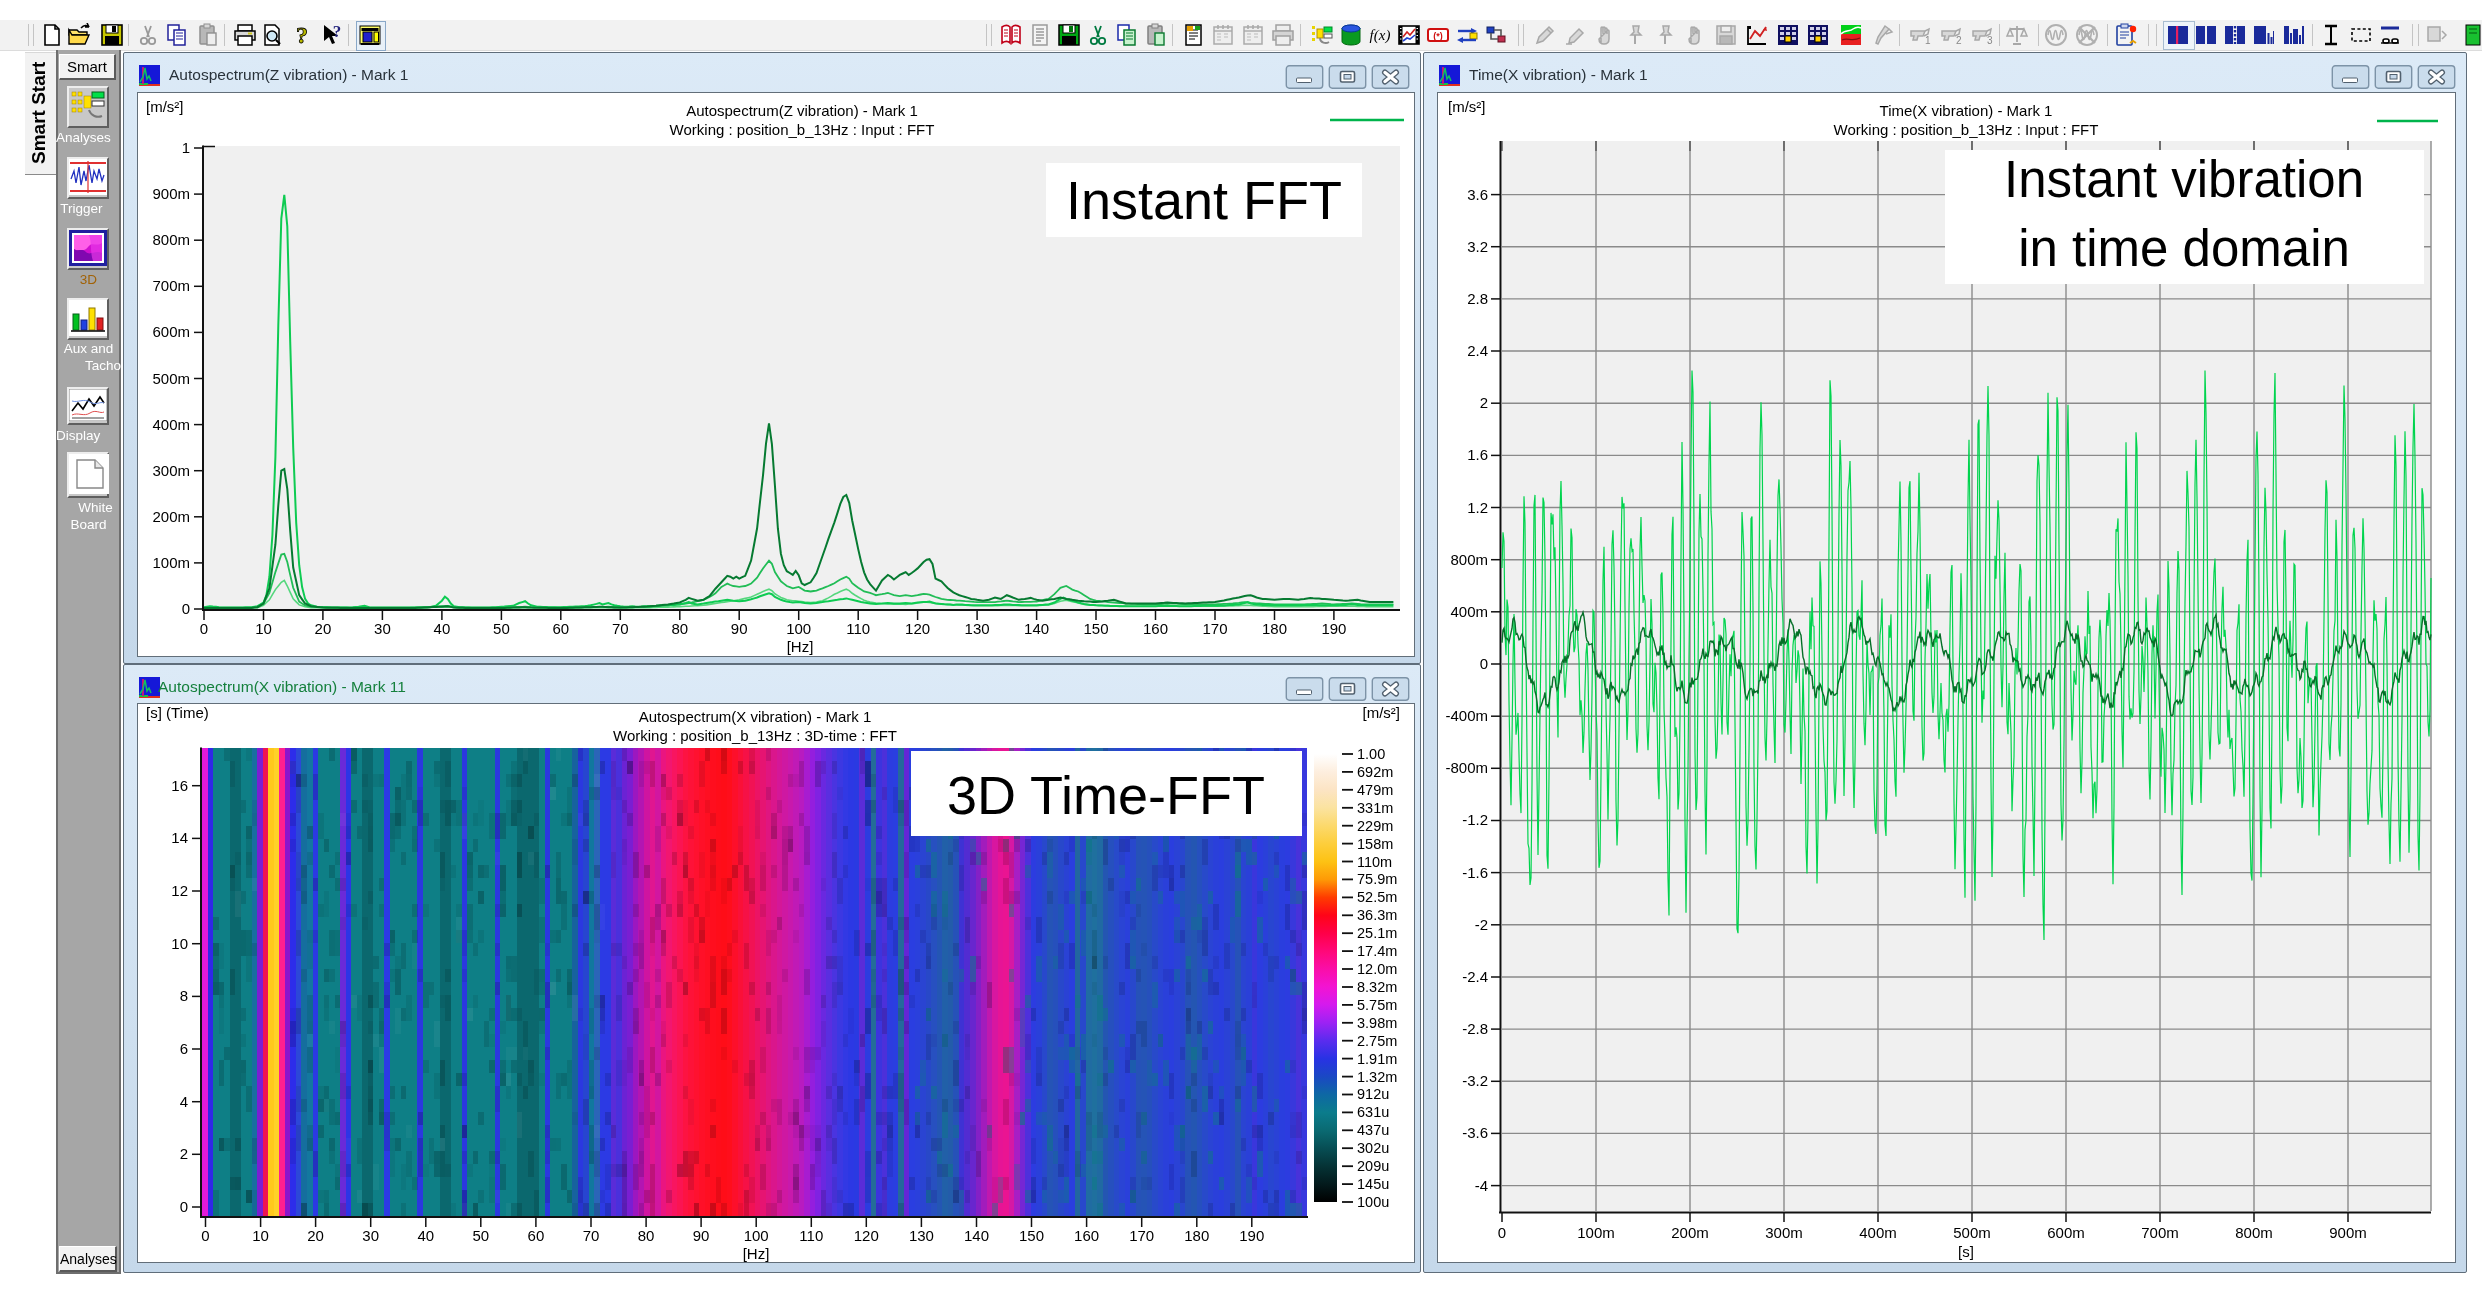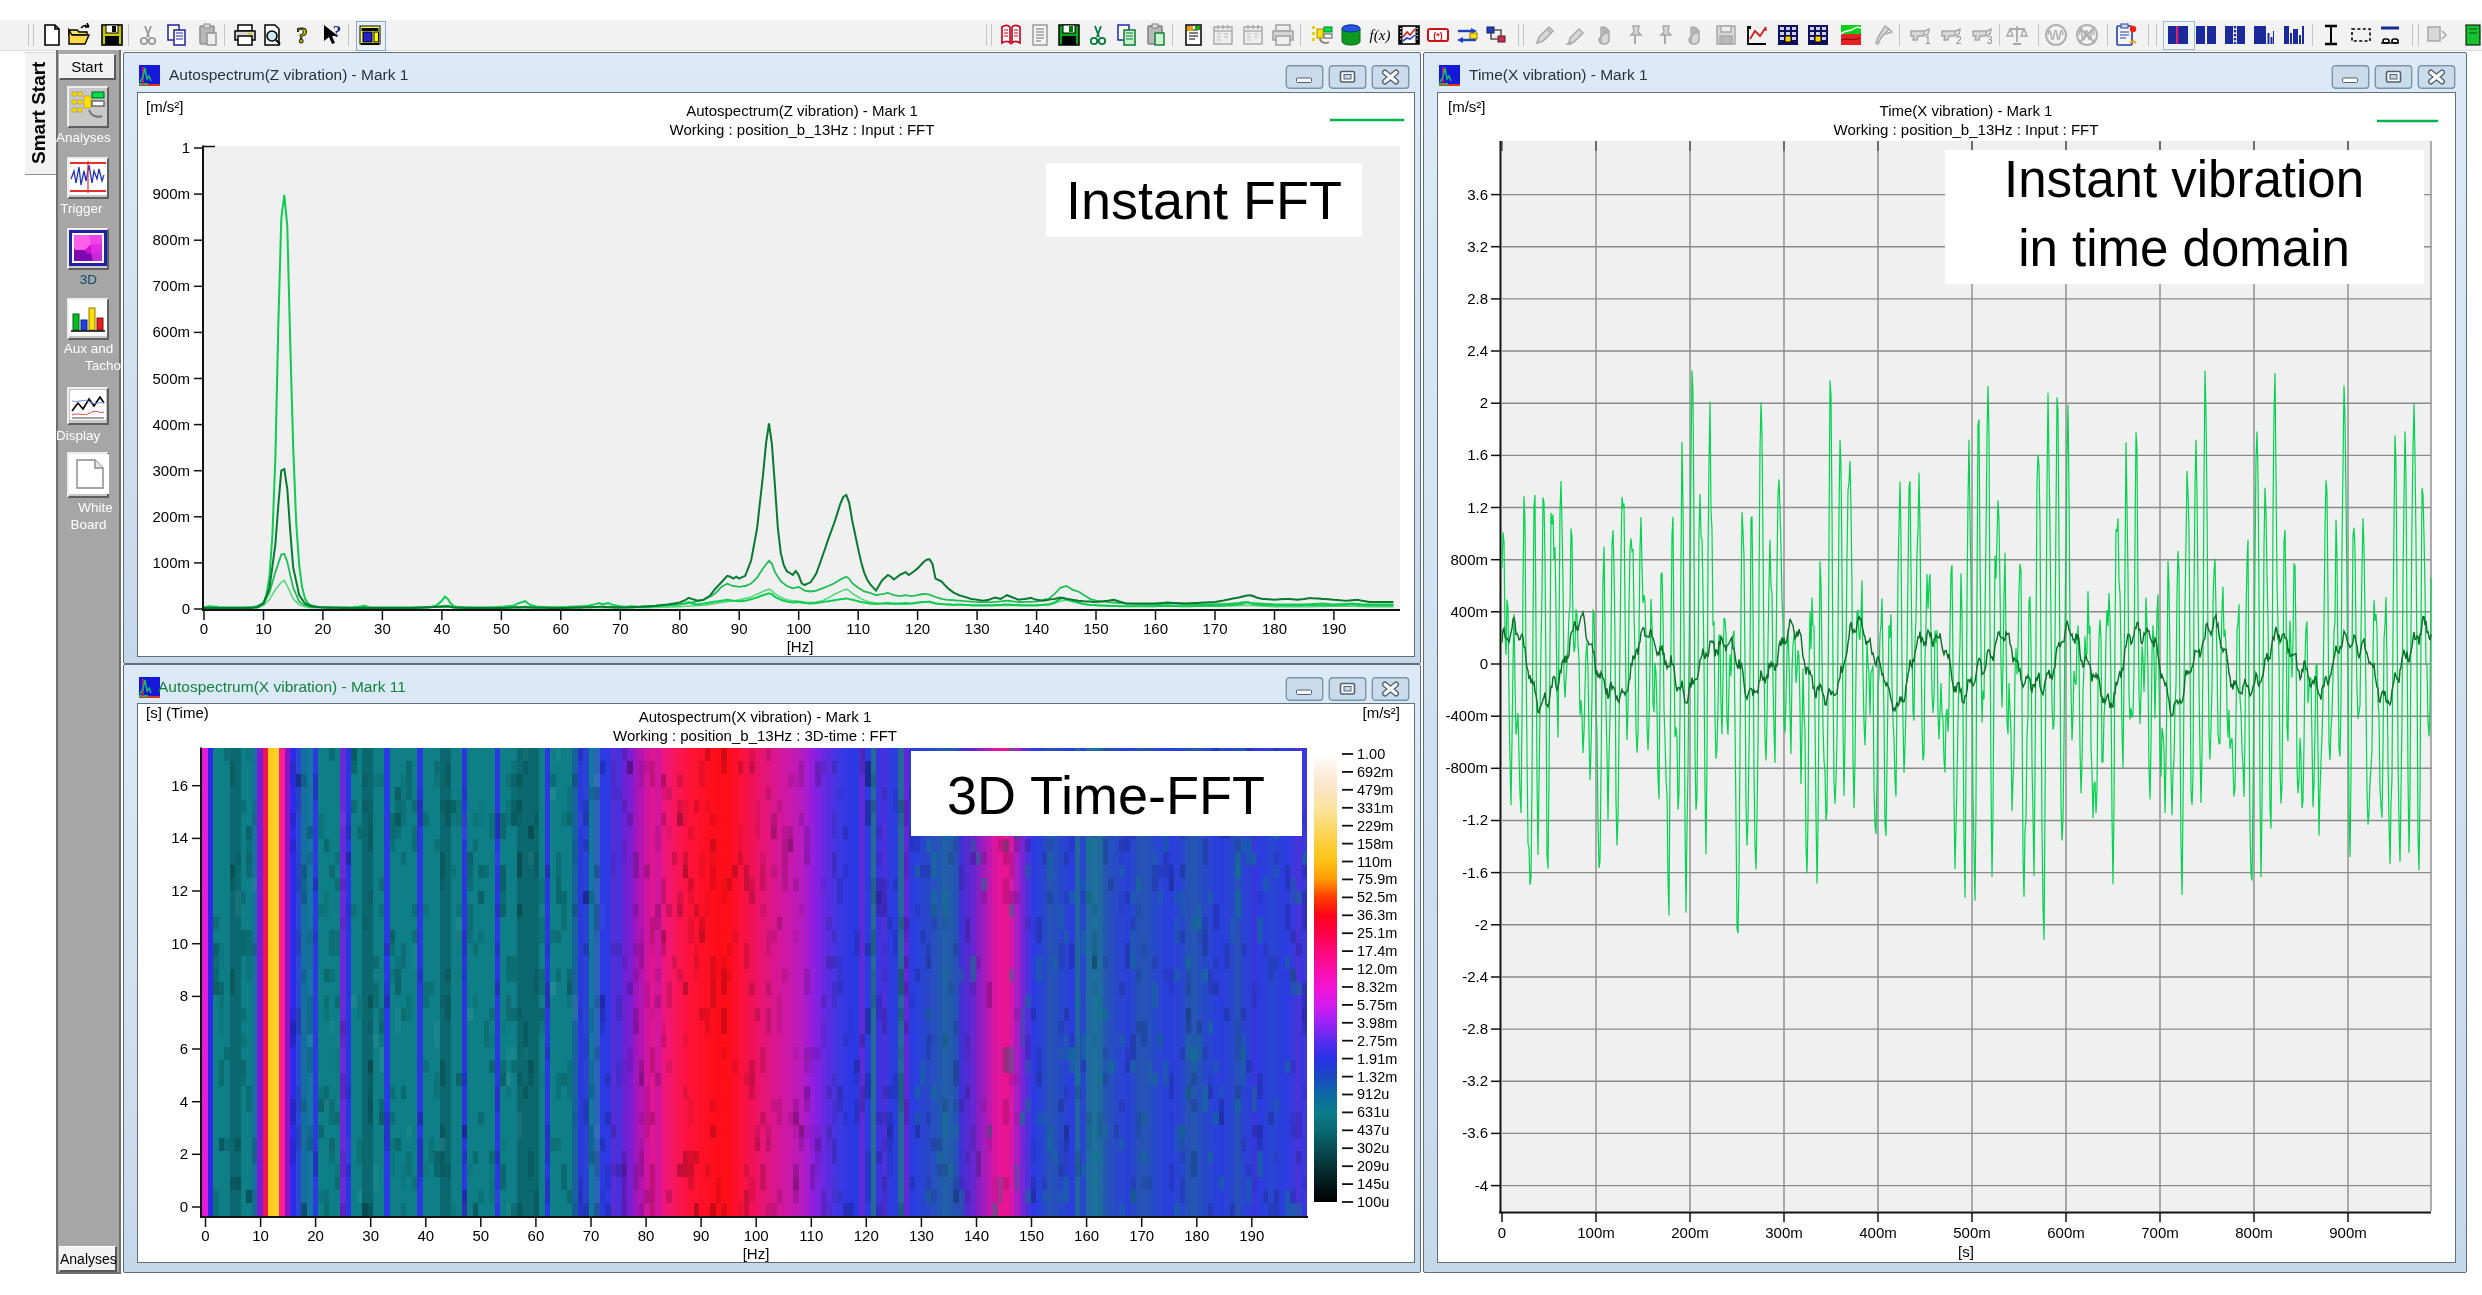--- a/index.html
+++ b/index.html
@@ -359,21 +359,21 @@
   </svg>
 <svg style="position:absolute;left:2462px;top:23px" width="24" height="24" viewBox="0 0 24 24">
     <rect x="4" y="2" width="14" height="20" fill="#18c030" stroke="#000"></rect>
     <path d="M7 6h8M7 10h8" stroke="#045a10"></path>
   </svg>
 <div style="position:absolute;left:25px;top:52px;width:31px;height:121px;background:#f2f2f2;border-right:1px solid #8a8a8a;border-bottom:1px solid #8a8a8a;border-top:1px solid #d8d8d8"></div>
 <div style="position:absolute;left:24px;top:52px;width:32px;height:122px;overflow:visible">
     <span style="position:absolute;left:4px;top:112px;transform:rotate(-90deg);transform-origin:0 0;font-size:19px;font-weight:bold;color:#000;white-space:nowrap">Smart Start</span>
   </div>
 <div style="position:absolute;left:56px;top:50px;width:65px;height:1224px;background:#a6a6a6;border-left:2px solid #6e6e6e;border-right:2px solid #6e6e6e;border-bottom:2px solid #6e6e6e;box-sizing:border-box"></div>
-<div style="position:absolute;left:59px;top:54px;width:57px;height:26px;background:#f2f2f2;border:1px solid #fff;border-right:2px solid #5a5a5a;border-bottom:2px solid #5a5a5a;box-sizing:border-box;font-size:15px;color:#000;text-align:center;line-height:24px">Start</div>
+<div style="position:absolute;left:59px;top:54px;width:57px;height:26px;background:#f2f2f2;border:1px solid #fff;border-right:2px solid #5a5a5a;border-bottom:2px solid #5a5a5a;box-sizing:border-box;font-size:15px;color:#000;text-align:center;line-height:24px">Smart</div>
 <div style="position:absolute;left:67px;top:86px;width:42px;height:42px;background:#c8c8c8;border-top:2px solid #ededed;border-left:2px solid #ededed;border-right:2px solid #5f5f5f;border-bottom:2px solid #5f5f5f;box-sizing:border-box"><svg width="38" height="36" viewBox="0 0 38 36">
       <g fill="#ffe000" stroke="#a08000" stroke-width="0.5">
         <rect x="3" y="4" width="4" height="4"></rect>
         <rect x="9" y="4" width="4" height="4"></rect>
         <rect x="3" y="12" width="4" height="4"></rect>
         <rect x="9" y="12" width="4" height="4"></rect>
         <rect x="3" y="20" width="4" height="4"></rect>
         <rect x="9" y="20" width="4" height="4"></rect>
         <rect x="15" y="8" width="7" height="12"></rect>
       </g>
@@ -390,21 +390,21 @@
     </svg></div>
 <div style="position:absolute;left:56px;top:201px;width:51px;text-align:center;font-size:13.5px;color:#fff">Trigger</div>
 <div style="position:absolute;left:67px;top:228px;width:42px;height:42px;background:#c8c8c8;border-top:2px solid #ededed;border-left:2px solid #ededed;border-right:2px solid #5f5f5f;border-bottom:2px solid #5f5f5f;box-sizing:border-box"><svg width="38" height="36" viewBox="0 0 38 36">
       <rect x="0" y="0" width="38" height="36" fill="#2020a0"></rect>
       <rect x="3" y="3" width="32" height="30" fill="#fff"></rect>
       <rect x="5" y="5" width="28" height="26" fill="#d010d0"></rect>
       <path d="M5 5h28v8c-6 4-10-2-14 4s-9 1-14 4z" fill="#ff60e8"></path>
       <path d="M5 31h28v-8c-7-3-12 3-16-1s-8 0-12-3z" fill="#8008b0"></path>
       <path d="M20 5c3 8 1 18 4 26h9V5z" fill="#e838e8" opacity="0.7"></path>
     </svg></div>
-<div style="position:absolute;left:56px;top:272px;width:65px;text-align:center;font-size:13.5px;color:#0c4a6e">3D</div>
+<div style="position:absolute;left:56px;top:272px;width:65px;text-align:center;font-size:13.5px;color:#a16207">3D</div>
 <div style="position:absolute;left:67px;top:298px;width:42px;height:42px;background:#c8c8c8;border-top:2px solid #ededed;border-left:2px solid #ededed;border-right:2px solid #5f5f5f;border-bottom:2px solid #5f5f5f;box-sizing:border-box"><svg width="38" height="36" viewBox="0 0 38 36">
       <rect x="0" y="0" width="38" height="36" fill="#fff"></rect>
       <rect x="4" y="14" width="6" height="16" fill="#00c020" stroke="#046018"></rect>
       <rect x="12" y="20" width="6" height="10" fill="#2040e0" stroke="#102080"></rect>
       <rect x="20" y="8" width="6" height="22" fill="#ffe000" stroke="#907800"></rect>
       <rect x="28" y="18" width="6" height="12" fill="#e02020" stroke="#801010"></rect>
       <path d="M2 31h34" stroke="#000" stroke-width="1.5"></path>
     </svg></div>
 <div style="position:absolute;left:56px;top:341px;width:65px;text-align:center;font-size:13.5px;color:#fff">Aux and</div>
 <div style="position:absolute;left:56px;top:358px;width:65px;text-align:right;font-size:13.5px;color:#fff">Tacho</div>

